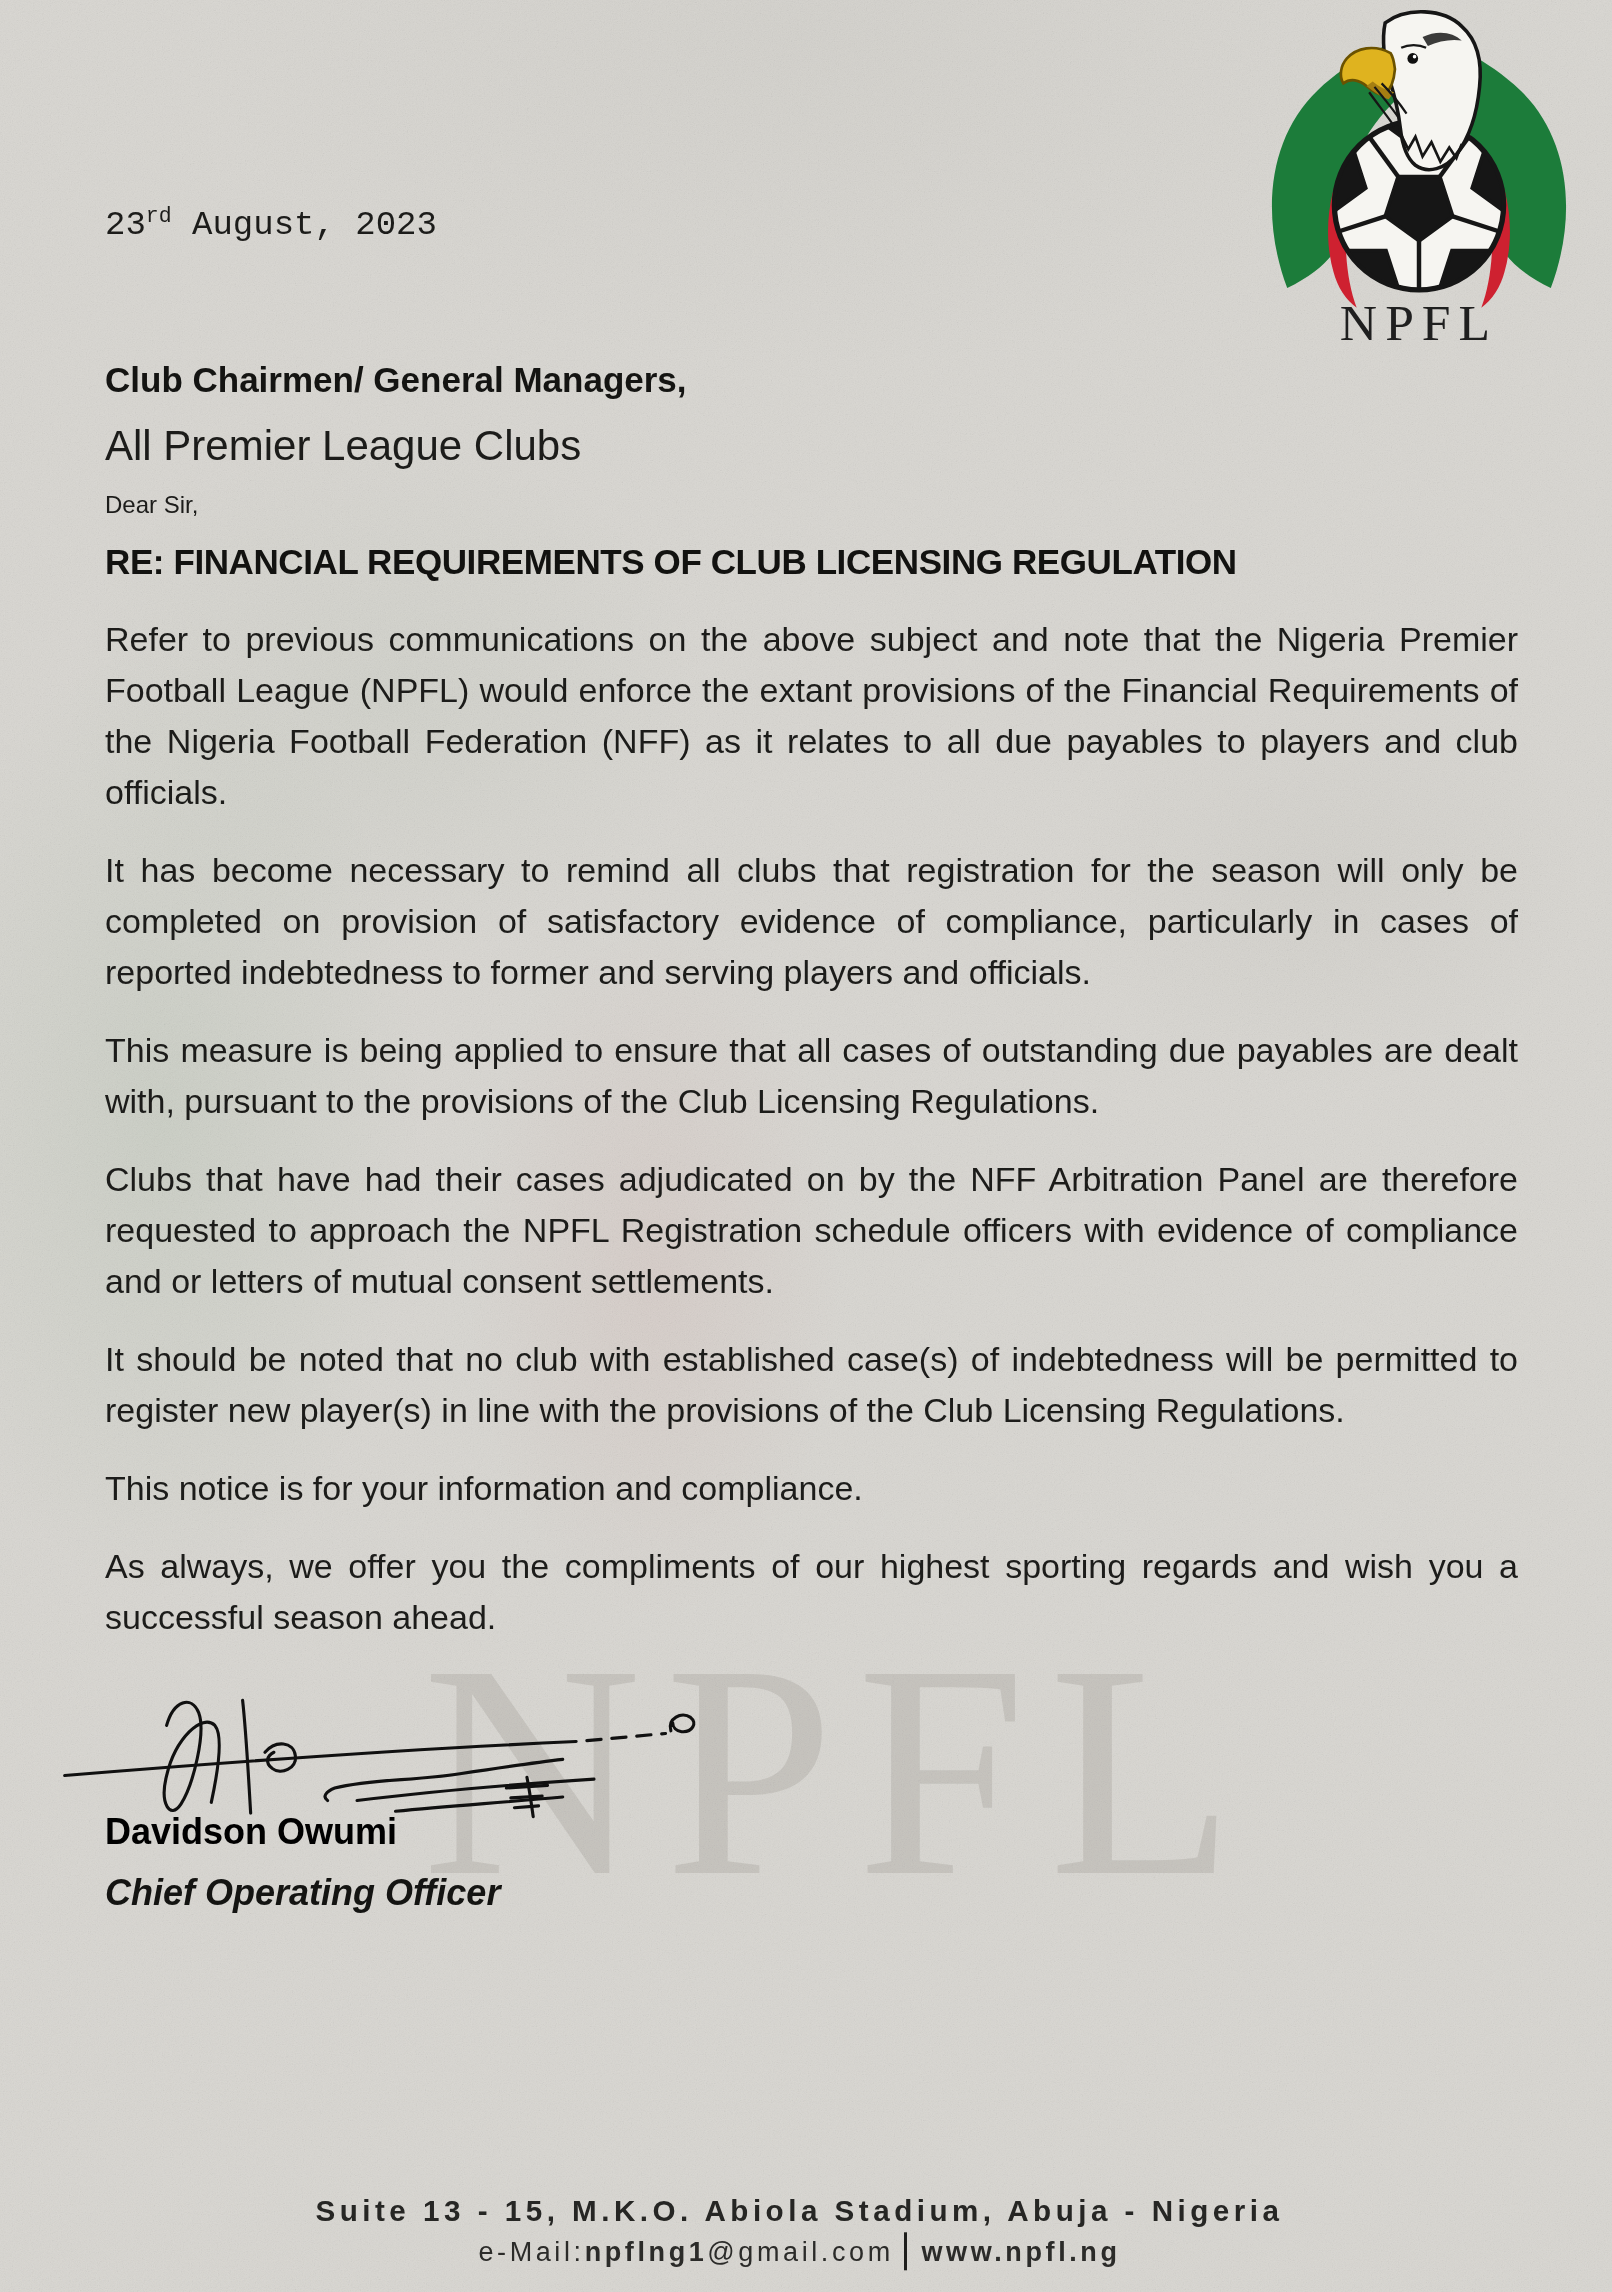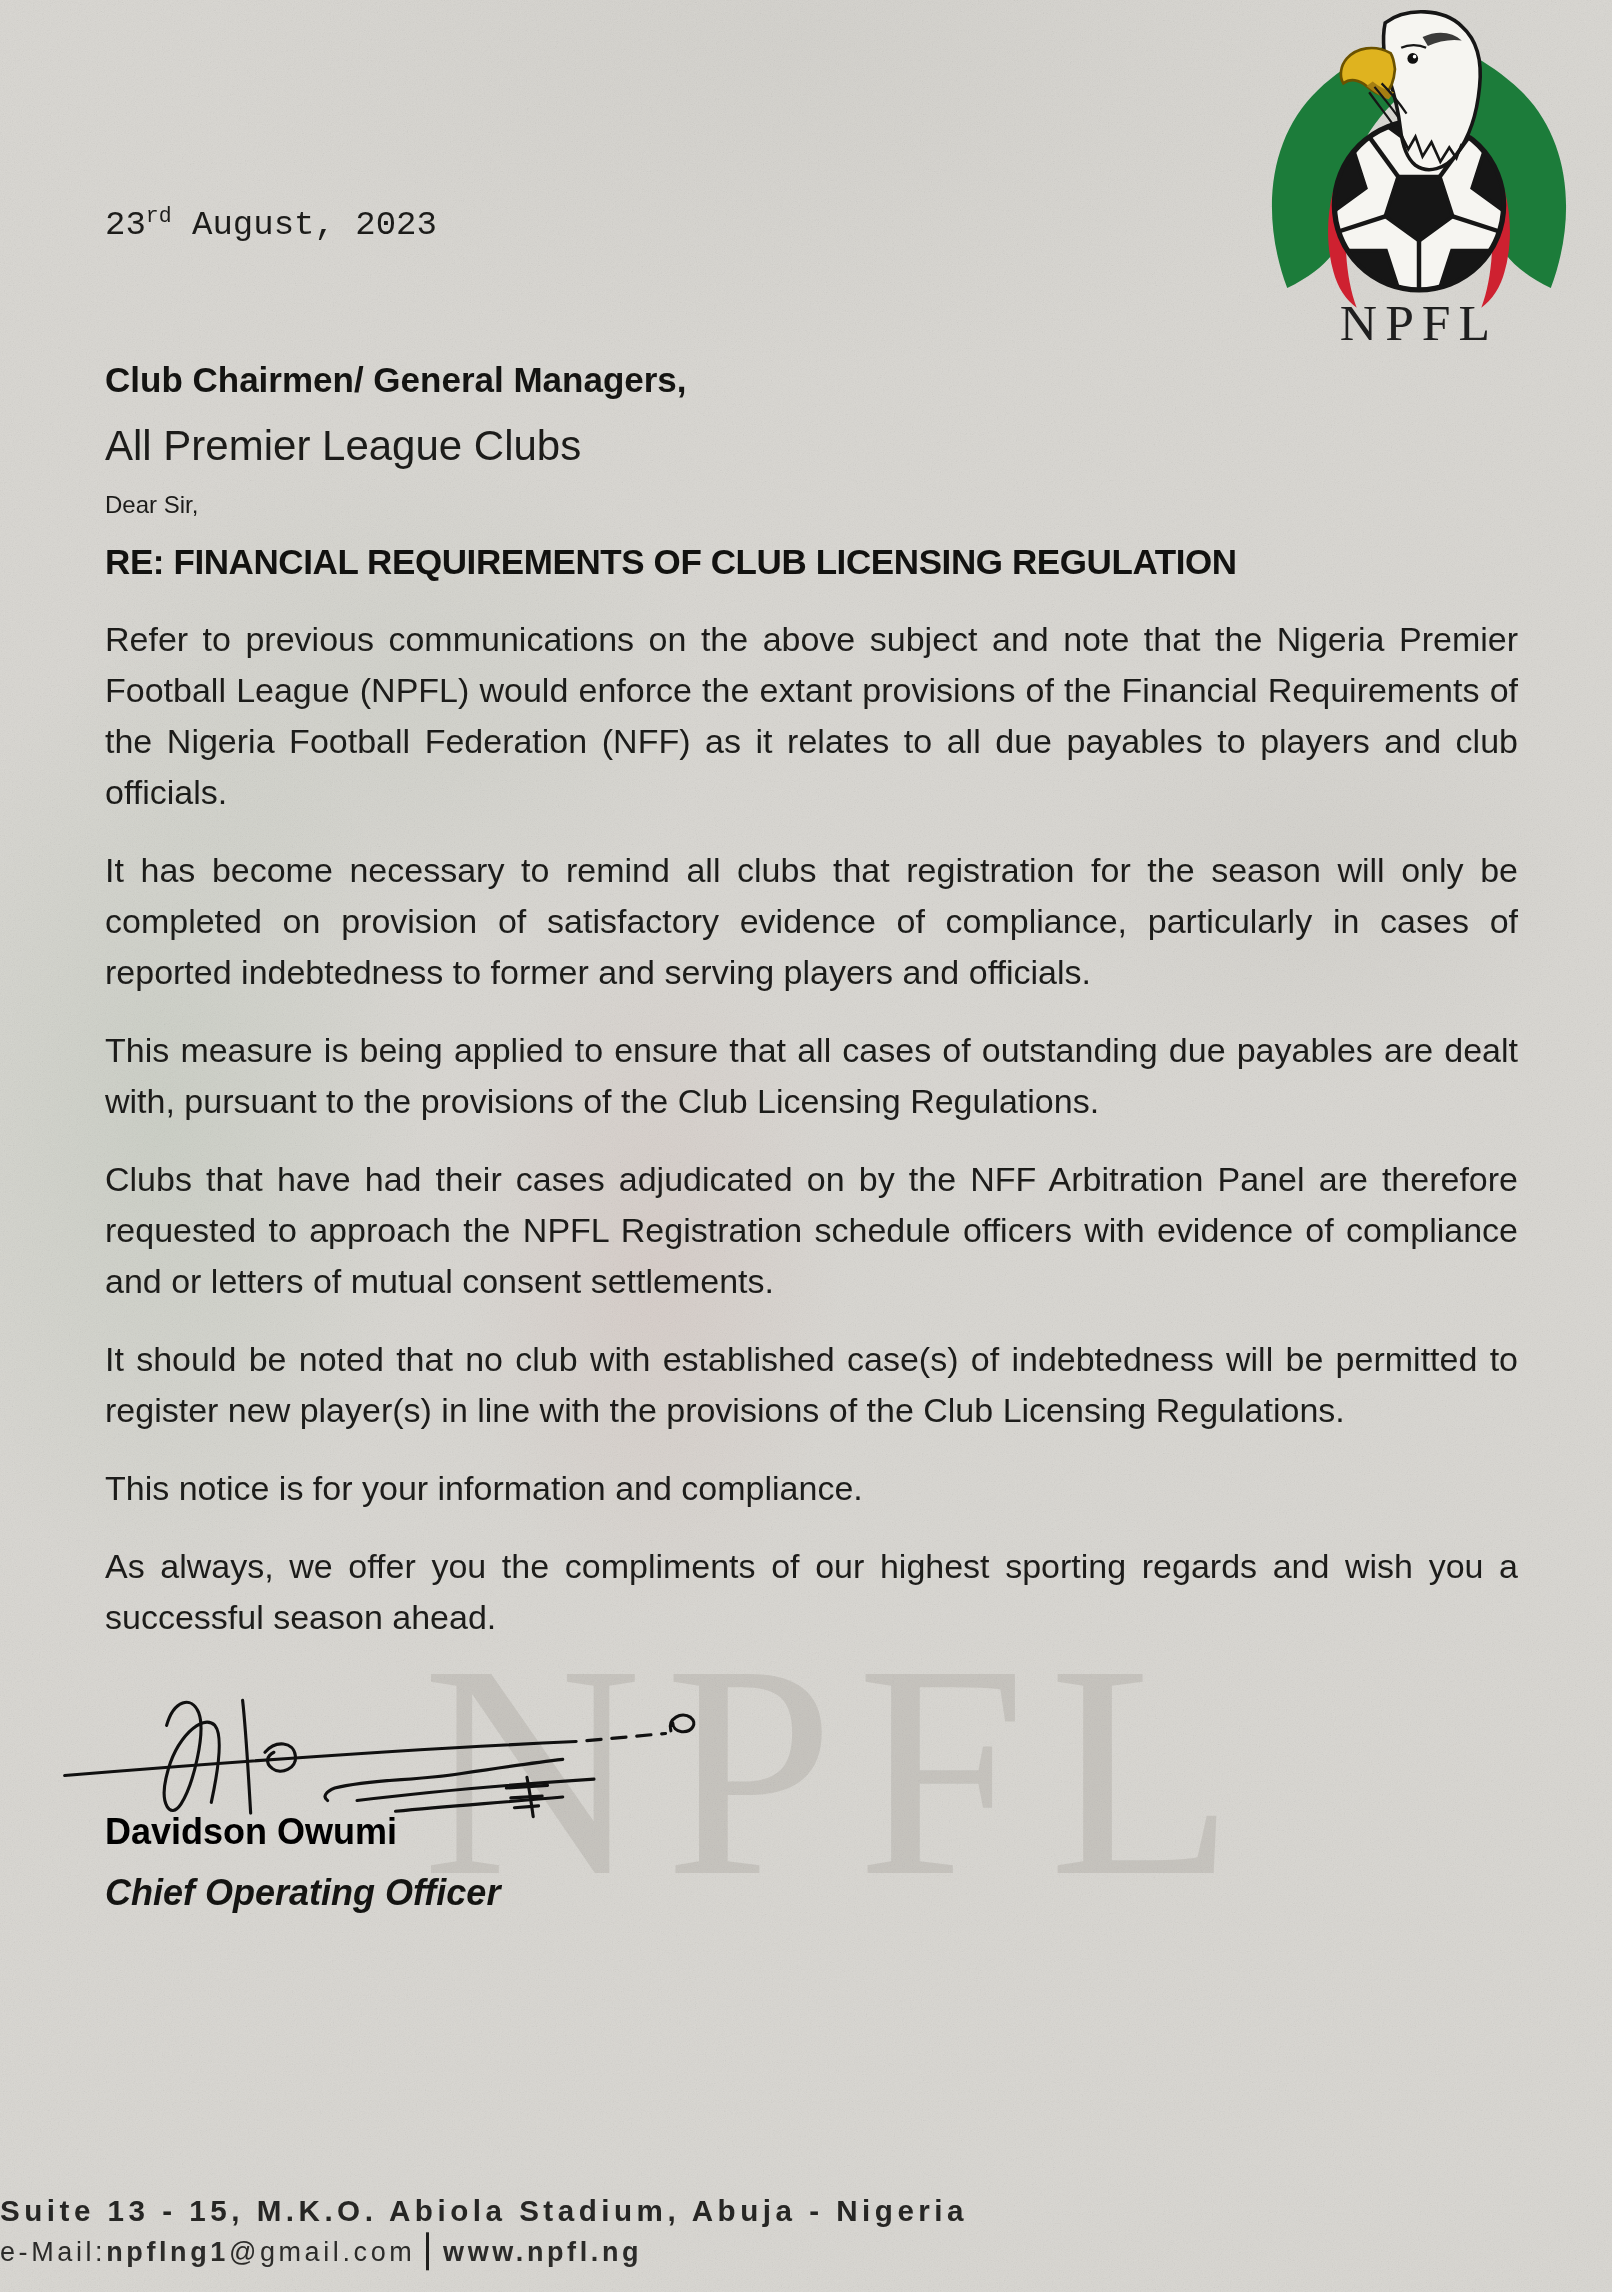--- a/index.html
+++ b/index.html
@@ -25,21 +25,21 @@
   .recipient2{margin-top:21.5px;font-size:42px;}
   .salutation{margin-top:21px;font-size:24px;}
   .subject{margin-top:23px;font-size:35px;font-weight:bold;letter-spacing:-0.4px;color:#121210;}
   .bodytext p{font-size:34px;line-height:51px;text-align:justify;margin:0 0 27px 0;}
   .bodytext p:first-child{margin-top:32px;}
   .closing{font-size:34px;line-height:51px;}
   .sigblock{position:relative;height:136px;margin-top:3.6px;}
   .sigblock svg{position:absolute;left:-66px;top:0;}
   .sigs-name{margin-top:5.4px;font-size:36px;font-weight:bold;color:#000000;}
   .sigs-title{margin-top:19px;font-size:36px;font-weight:bold;font-style:italic;color:#141412;}
-  .footer{position:absolute;left:0;right:14px;bottom:19.7px;text-align:left;z-index:3;color:#262624;}
+  .footer{position:absolute;left:0;right:14px;bottom:19.7px;text-align:center;z-index:3;color:#262624;}
   .footer-address{font-size:29.6px;font-weight:bold;letter-spacing:4.5px;}
   .footer-contact{font-size:27px;letter-spacing:3.6px;margin-top:7.2px;color:#2b2b29;}
   .footer-contact .bold{font-weight:bold;}
   .vbar{display:inline-block;width:2.7px;height:38px;background:#1e1e1c;vertical-align:middle;
     margin:0 14.3px 0 10.7px;transform:translateY(-2.7px);}
 </style>
 </head>
 <body>
 
 <div class="page">

